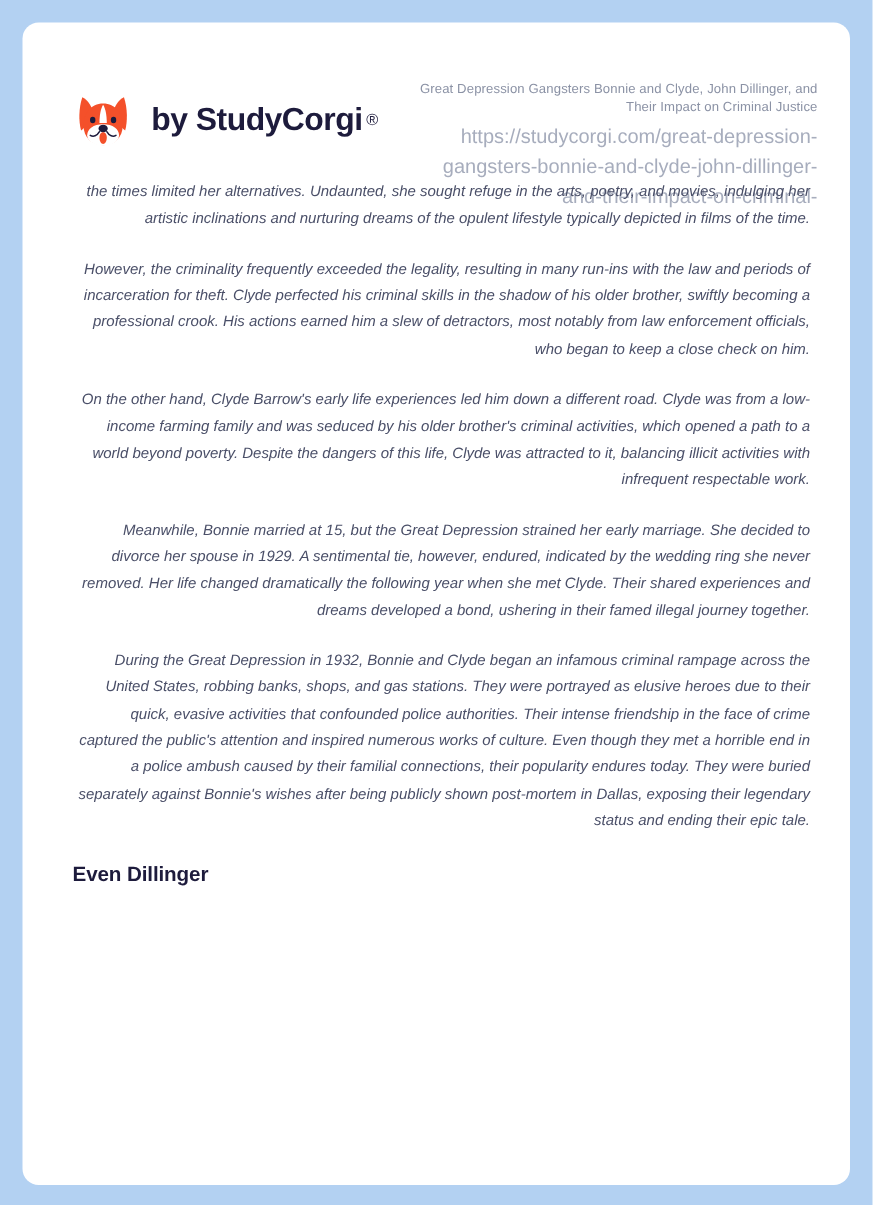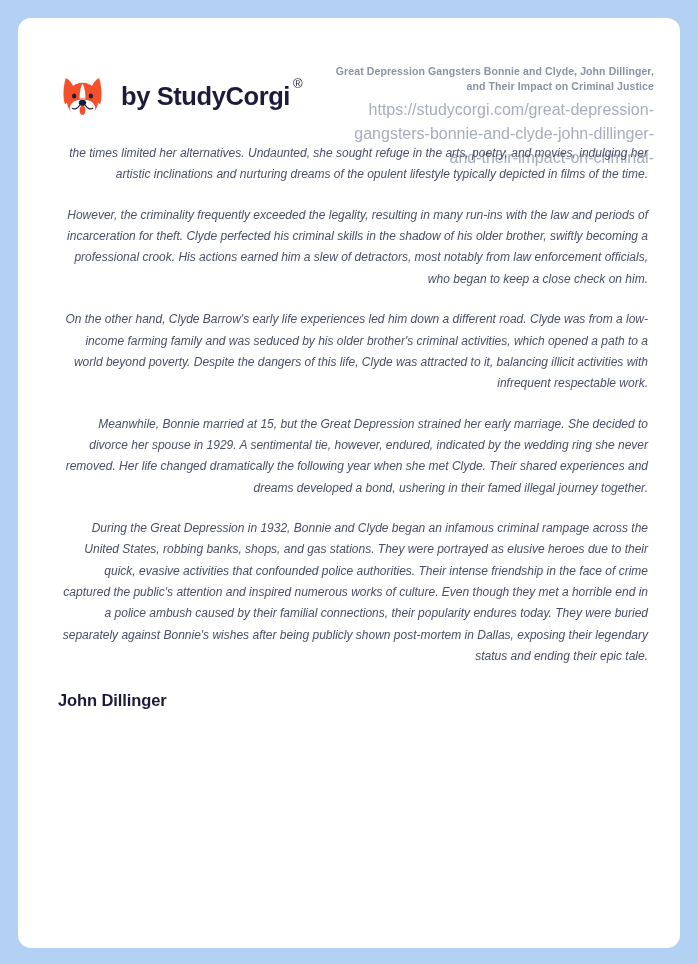--- a/index.html
+++ b/index.html
@@ -45,21 +45,21 @@
 
   .brand-mark {
     width: 49px;
     height: 49px;
     flex: 0 0 49px;
     display: block;
   }
 
   .brand-word {
     display: flex;
-    align-items: flex-start;
+    align-items: flex-end;
     color: #1d1b3c;
     font-size: 25.5px;
     font-weight: 700;
     letter-spacing: -0.4px;
     line-height: 1;
     white-space: nowrap;
   }
 
   .brand-reg {
     font-size: 13px;
@@ -73,21 +73,21 @@
 
   .header-meta {
     text-align: right;
     max-width: 322px;
     padding-top: 4px;
   }
 
   .header-title {
     color: #8b92a5;
     font-size: 10.5px;
-    font-weight: 700;
+    font-weight: 400;
     line-height: 1.45;
     letter-spacing: 0.1px;
   }
 
   .header-url {
     color: #a7adbd;
     font-size: 16px;
     font-weight: 400;
     line-height: 1.5;
     margin-top: 4px;
@@ -159,16 +159,16 @@
     </div>
 
   </div>
 
   <div class="doc-body">
     <p>the times limited her alternatives. Undaunted, she sought refuge in the arts, poetry, and movies, indulging her artistic inclinations and nurturing dreams of the opulent lifestyle typically depicted in films of the time.</p>
     <p>However, the criminality frequently exceeded the legality, resulting in many run-ins with the law and periods of incarceration for theft. Clyde perfected his criminal skills in the shadow of his older brother, swiftly becoming a professional crook. His actions earned him a slew of detractors, most notably from law enforcement officials, who began to keep a close check on him.</p>
     <p>On the other hand, Clyde Barrow's early life experiences led him down a different road. Clyde was from a low-income farming family and was seduced by his older brother's criminal activities, which opened a path to a world beyond poverty. Despite the dangers of this life, Clyde was attracted to it, balancing illicit activities with infrequent respectable work.</p>
     <p>Meanwhile, Bonnie married at 15, but the Great Depression strained her early marriage. She decided to divorce her spouse in 1929. A sentimental tie, however, endured, indicated by the wedding ring she never removed. Her life changed dramatically the following year when she met Clyde. Their shared experiences and dreams developed a bond, ushering in their famed illegal journey together.</p>
     <p>During the Great Depression in 1932, Bonnie and Clyde began an infamous criminal rampage across the United States, robbing banks, shops, and gas stations. They were portrayed as elusive heroes due to their quick, evasive activities that confounded police authorities. Their intense friendship in the face of crime captured the public's attention and inspired numerous works of culture. Even though they met a horrible end in a police ambush caused by their familial connections, their popularity endures today. They were buried separately against Bonnie's wishes after being publicly shown post-mortem in Dallas, exposing their legendary status and ending their epic tale.</p>
-    <h2 class="section-heading">John Dillinger</h2>
+    <h2 class="section-heading">Even Dillinger</h2>
   </div>
 
 </div>
 
 </body></html>

